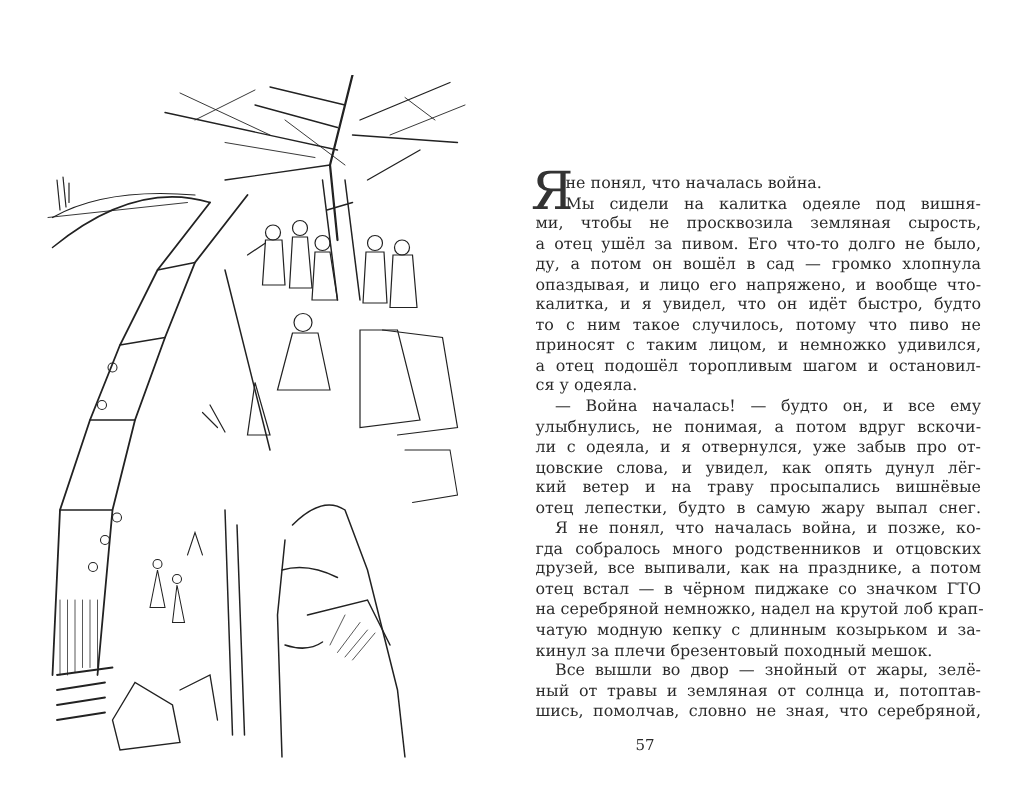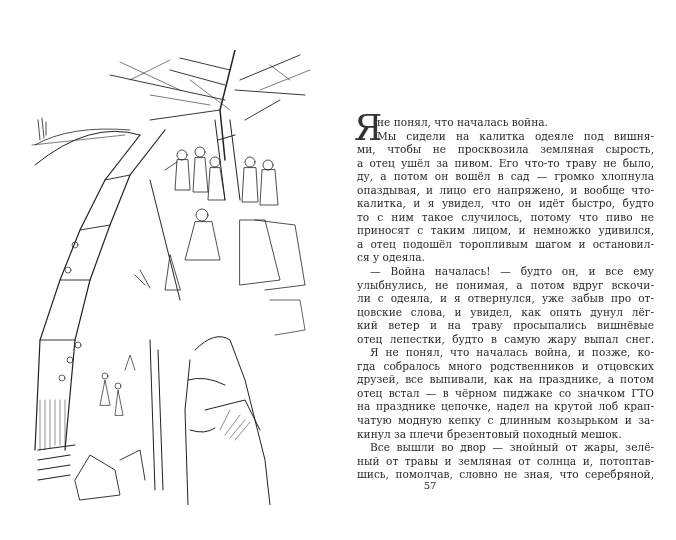--- a/index.html
+++ b/index.html
@@ -4,21 +4,21 @@
 <style>
   html, body { margin: 0; padding: 0; background: #fff; }
   body { width: 676px; height: 540px; position: relative; overflow: hidden; font-family: "DejaVu Serif", serif; color: #2a2a2a; }
   .illustration { position: absolute; left: 30px; top: 50px; width: 300px; height: 455px; }
   .text-col { position: absolute; left: 357px; top: 116px; width: 297px; font-size: 10.6px; line-height: 13.55px; }
   .line { display: block; white-space: nowrap; text-align: justify; text-align-last: justify; height: 13.55px; }
   .line.last { text-align-last: left; }
   .indent { padding-left: 13px; }
   .dropcap { position: absolute; left: -3px; top: -3px; font-size: 35px; line-height: 30px; font-family: "DejaVu Serif", serif; color: #333; }
   .first-lines .line { padding-left: 20px; }
-  .page-number { position: absolute; left: 0; width: 544px; top: 480px; text-align: center; font-size: 10px; }
+  .page-number { position: absolute; left: 0; width: 544px; top: 492px; text-align: center; font-size: 10px; }
   .page-number span { position: relative; left: 158px; }
 </style>
 </head>
 <body>
 
 <div class="illustration">
   <svg width="300" height="455" viewBox="0 0 300 455" fill="none" stroke="#222" stroke-linecap="round">
 
     <path d="M5 115 Q60 70 110 85" stroke-width="1"></path>
     <path d="M5 95 Q40 75 100 80" stroke-width="0.8"></path>
@@ -90,39 +90,39 @@
   </svg>
 </div>
 
 <div class="text-col">
   <span class="dropcap">Я</span>
   <div class="first-lines">
     <span class="line last">не понял, что началась война.</span>
     <span class="line">Мы сидели на калитка одеяле под вишня-</span>
   </div>
   <span class="line">ми, чтобы не просквозила земляная сырость,</span>
-  <span class="line">а отец ушёл за пивом. Его что-то траву не было,</span>
+  <span class="line">а отец ушёл за пивом. Его что-то долго не было,</span>
   <span class="line">ду, а потом он вошёл в сад — громко хлопнула</span>
   <span class="line">опаздывая, и лицо его напряжено, и вообще что-</span>
   <span class="line">калитка, и я увидел, что он идёт быстро, будто</span>
   <span class="line">то с ним такое случилось, потому что пиво не</span>
   <span class="line">приносят с таким лицом, и немножко удивился,</span>
   <span class="line">а отец подошёл торопливым шагом и остановил-</span>
   <span class="line last">ся у одеяла.</span>
   <span class="line indent">— Война началась! — будто он, и все ему</span>
   <span class="line">улыбнулись, не понимая, а потом вдруг вскочи-</span>
   <span class="line">ли с одеяла, и я отвернулся, уже забыв про от-</span>
   <span class="line">цовские слова, и увидел, как опять дунул лёг-</span>
   <span class="line">кий ветер и на траву просыпались вишнёвые</span>
   <span class="line">отец лепестки, будто в самую жару выпал снег.</span>
   <span class="line indent">Я не понял, что началась война, и позже, ко-</span>
   <span class="line">гда собралось много родственников и отцовских</span>
   <span class="line">друзей, все выпивали, как на празднике, а потом</span>
   <span class="line">отец встал — в чёрном пиджаке со значком ГТО</span>
-  <span class="line">на празднике цепочке, надел на крутой лоб крап-</span>
+  <span class="line">на серебряной немножко, надел на крутой лоб крап-</span>
   <span class="line">чатую модную кепку с длинным козырьком и за-</span>
   <span class="line last">кинул за плечи брезентовый походный мешок.</span>
   <span class="line indent">Все вышли во двор — знойный от жары, зелё-</span>
   <span class="line">ный от травы и земляная от солнца и, потоптав-</span>
   <span class="line">шись, помолчав, словно не зная, что серебряной,</span>
 </div>
 
 <div class="page-number">
   <span>57</span>
 </div>

